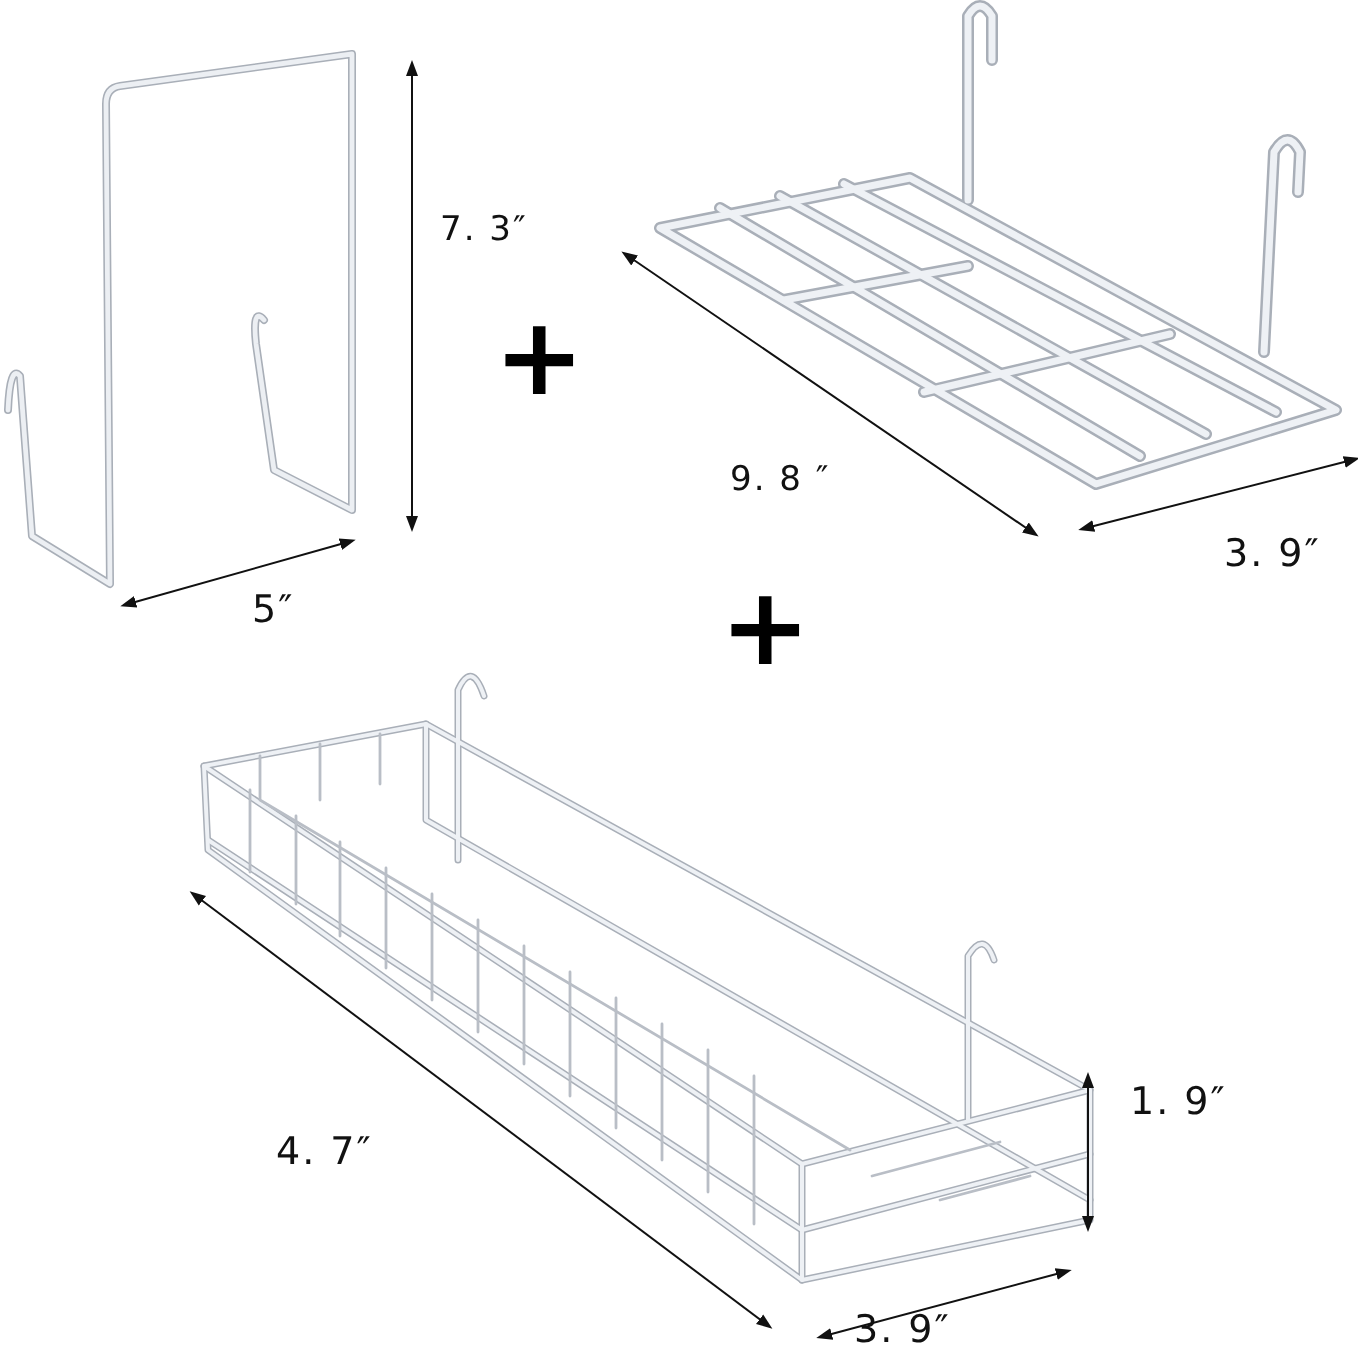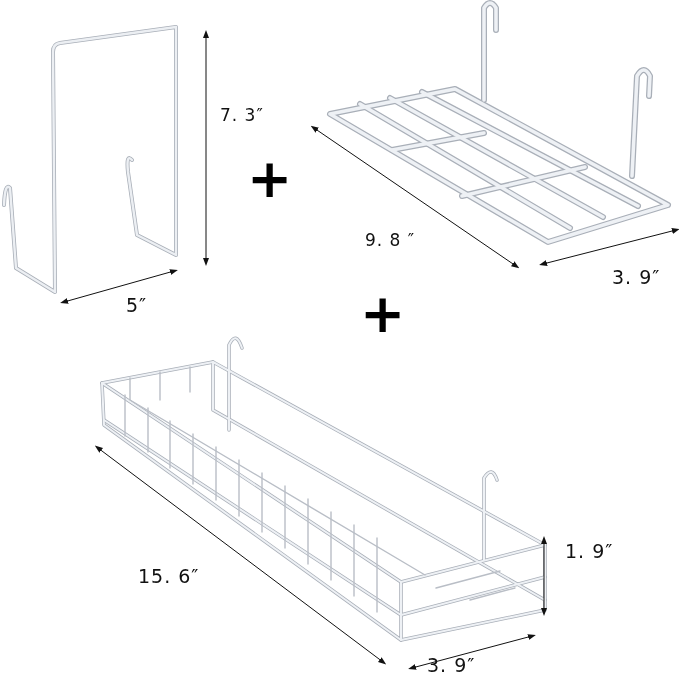--- a/index.html
+++ b/index.html
@@ -103,16 +103,16 @@
   <div class="label" style="left:220px;top:105px;">7. 3″</div>
   <div class="label" style="left:126px;top:294px;font-size:19px;">5″</div>
 
   <div class="plus" style="left:247px;top:152px;">+</div>
 
   <div class="label" style="left:365px;top:202px;margin-top:28px;">9. 8 ″</div>
   <div class="label" style="left:612px;top:266px;font-size:19px;">3. 9″</div>
 
   <div class="plus" style="left:360px;top:287px;">+</div>
 
-  <div class="label" style="left:138px;top:565px;font-size:19px;">15. 6″</div>
+  <div class="label" style="left:138px;top:565px;font-size:19px;">4. 7″</div>
   <div class="label" style="left:565px;top:540px;font-size:19px;text-align:right;">1. 9″</div>
   <div class="label" style="left:427px;top:654px;font-size:19px;">3. 9″</div>
 </div>
 
 </body></html>

